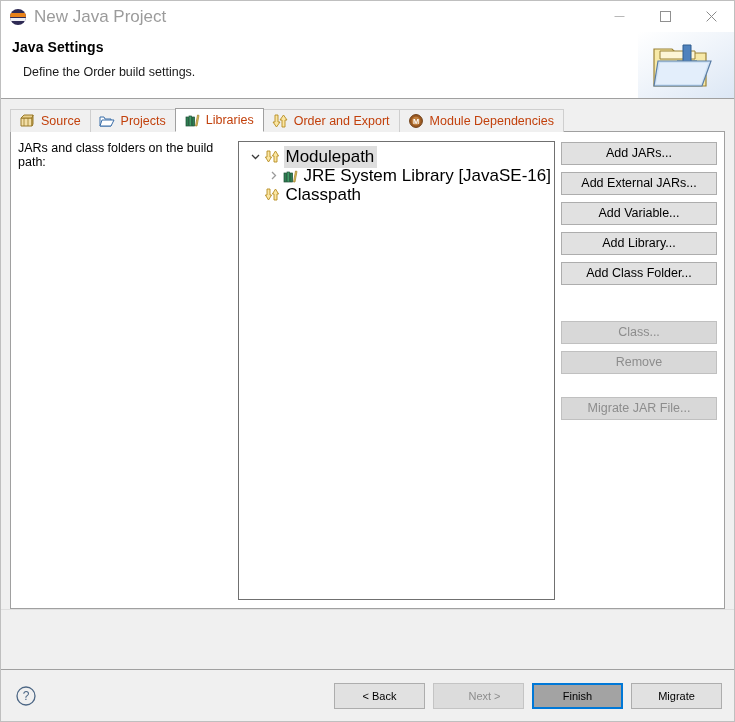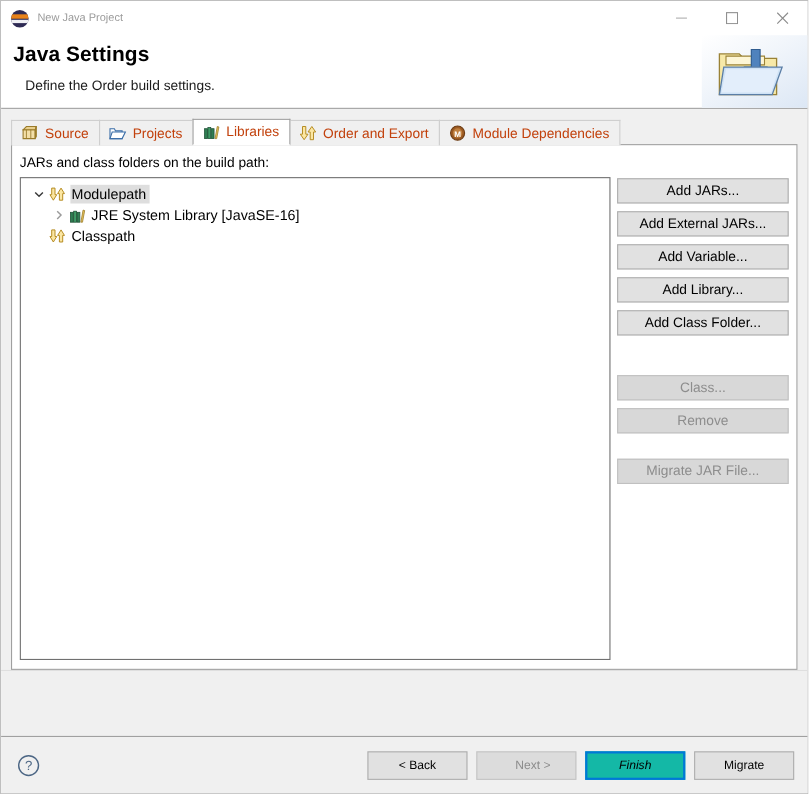--- a/index.html
+++ b/index.html
@@ -52,21 +52,21 @@
     background: #e8821a;
   }
   .eclipse-icon::after {
     content: "";
     position: absolute;
     left: 0; right: 0;
     top: 9px; height: 3px;
     background: #f0f0f4;
   }
   .title-text {
-    font-size: 10px;
+    font-size: 17px;
     color: #9b9b9b;
     white-space: nowrap;
   }
   .win-controls {
     position: absolute;
     right: 0; top: 0;
     height: 31px;
     display: flex;
   }
   .win-btn {
@@ -81,21 +81,21 @@
   
   .header {
     height: 67px;
     min-height: 67px;
     background: #ffffff;
     border-bottom: 1px solid #a0a0a0;
     position: relative;
     padding: 7px 0 0 11px;
   }
   .header-title {
-    font-size: 19px;
+    font-size: 14px;
     font-weight: bold;
     color: #000000;
     letter-spacing: 0.1px;
   }
   .header-desc {
     font-size: 12.5px;
     color: #1b1b1b;
     margin-top: 10px;
     margin-left: 11px;
   }
@@ -149,21 +149,21 @@
   .tab .ticon { width: 16px; height: 16px; flex: none; display:block; }
   .tabbody {
     flex: 1;
     background: #ffffff;
     border: 1px solid #a0a0a0;
     margin-top: -1px;
     position: relative;
     padding: 9px 0 0 0;
     min-height: 0;
     display: flex;
-    flex-direction: column;
+    flex-direction: row;
   }
   .panel-label {
     font-size: 12.5px;
     color: #000000;
     padding: 0 0 6px 7px;
   }
   .panel-main {
     display: flex;
     flex: 1;
     min-height: 0;
@@ -177,21 +177,21 @@
     background: #ffffff;
     border: 1px solid #707070;
     padding: 5px 0 0 0;
     overflow: hidden;
     min-width: 0;
   }
   .tnode {
     display: flex;
     align-items: center;
     height: 19px;
-    font-size: 13px;
+    font-size: 17px;
     color: #000000;
     cursor: default;
     white-space: nowrap;
   }
   .tnode .twist {
     width: 17px; height: 19px;
     display: flex; align-items: center; justify-content: center;
     flex: none;
   }
   .tnode .ticon2 {
@@ -277,24 +277,23 @@
     line-height: 24px;
     text-align: center;
   }
   .fbtn.disabled {
     color: #8d8d8d;
     background: #dcdcdc;
     border-color: #c4c4c4;
     padding-left: 12px;
   }
   .fbtn.default {
-    background: #14b8a6;
+    background: #a3a3a3;
     border: 2px solid #0078d7;
     line-height: 22px;
-    font-style: italic;
   }
 </style>
 </head>
 <body>
 
 <div id="dialog">
 
   <div class="titlebar">
     <div class="title-left">
       <div class="eclipse-icon"></div>

